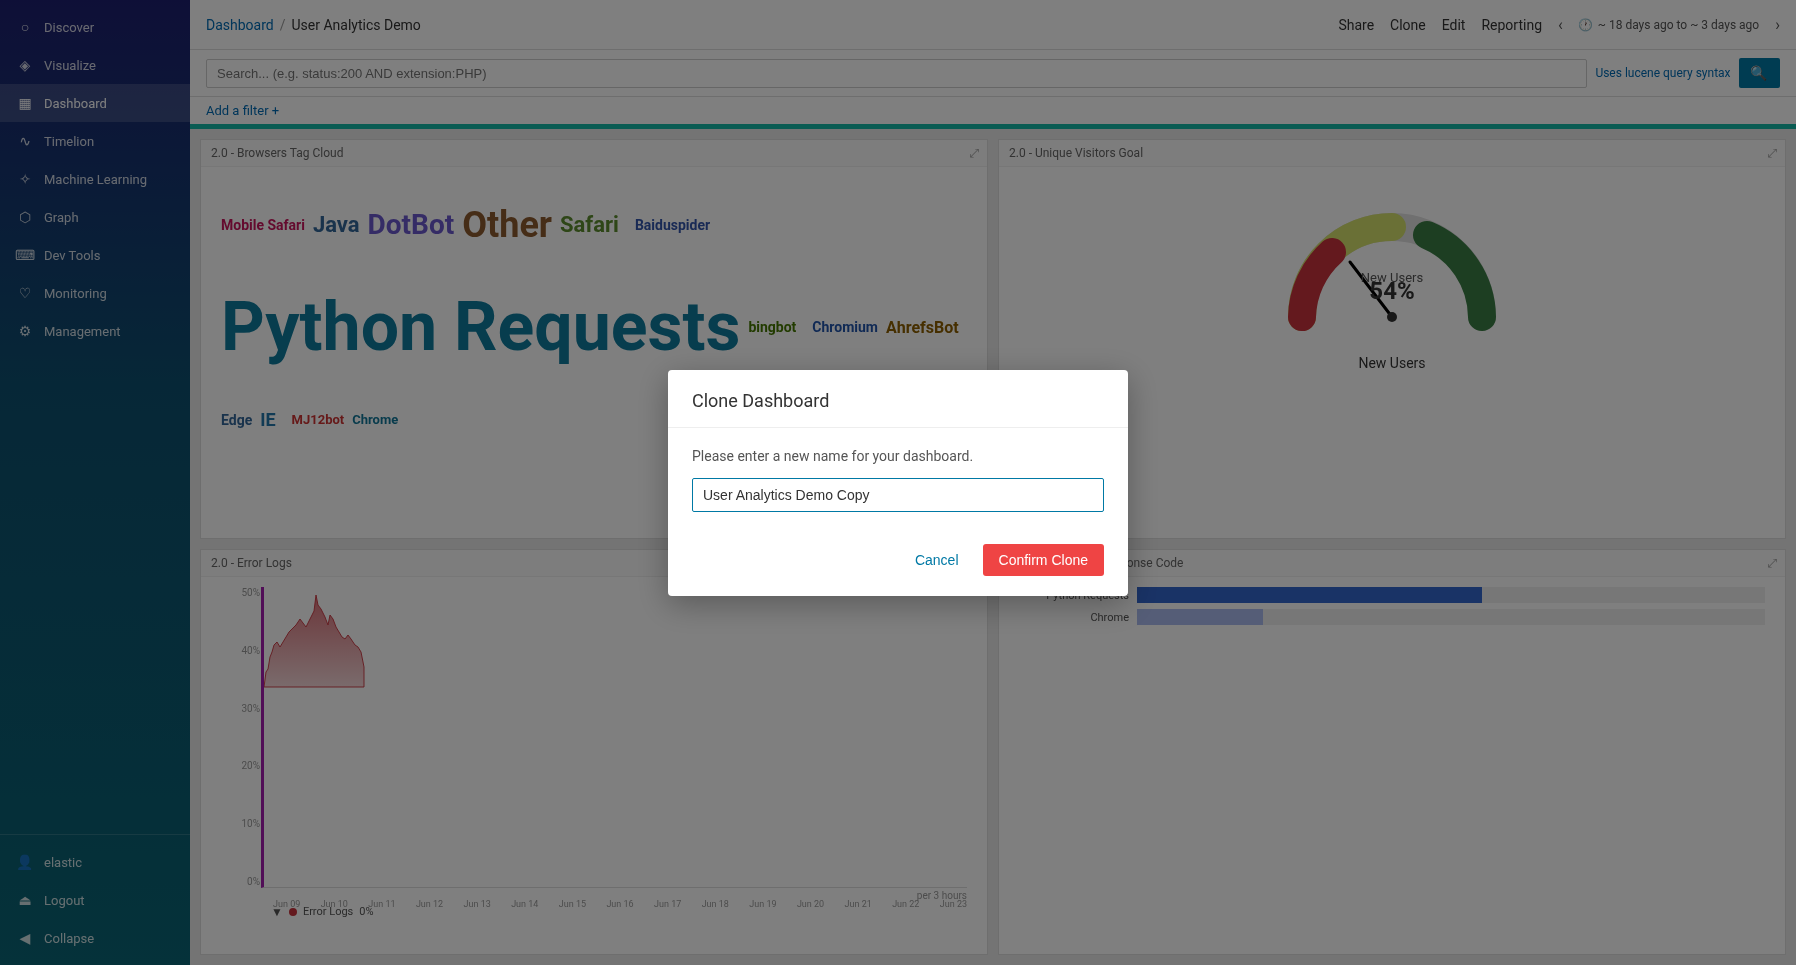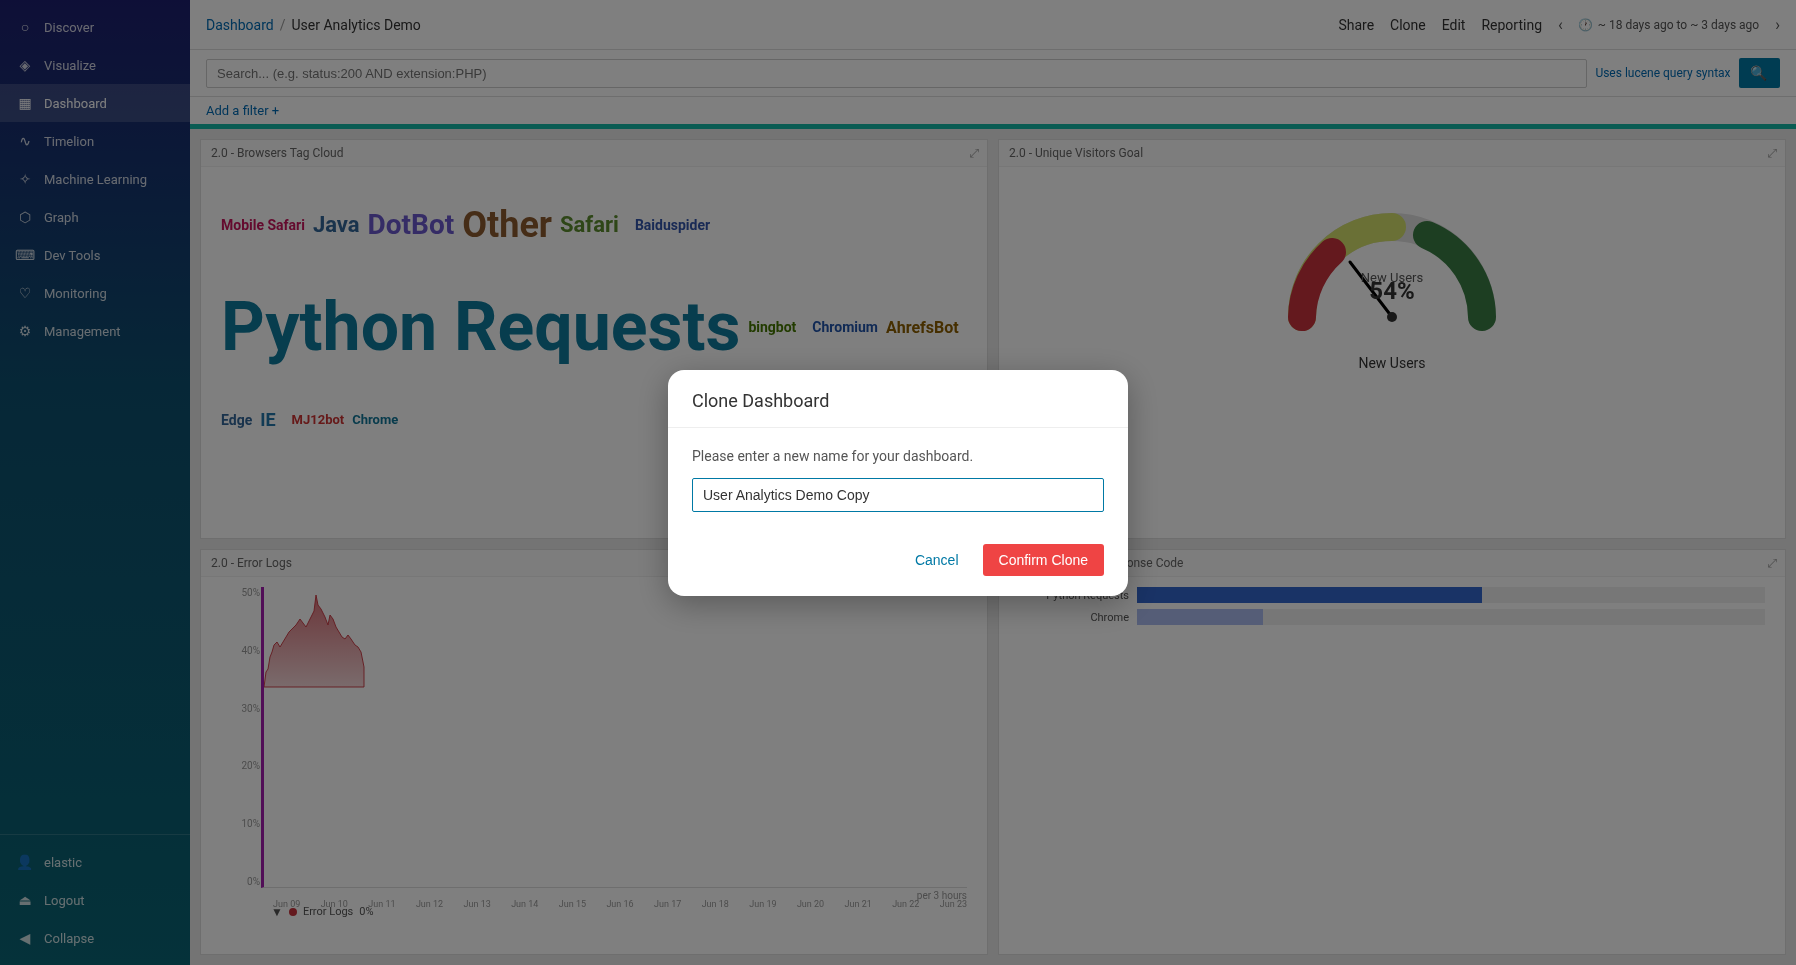--- a/index.html
+++ b/index.html
@@ -251,21 +251,21 @@
       z-index: 100;
       display: flex;
       align-items: center;
       justify-content: center;
     }
 
     
     .modal {
       background: white;
       width: 460px;
-      border-radius: 16px;
+      border-radius: 4px;
       box-shadow: 0 8px 32px rgba(0,0,0,0.3);
       overflow: hidden;
     }
     .modal-header {
       padding: 20px 24px 16px;
       border-bottom: 1px solid #eee;
       font-size: 18px;
       font-weight: 400;
       color: #333;
     }

